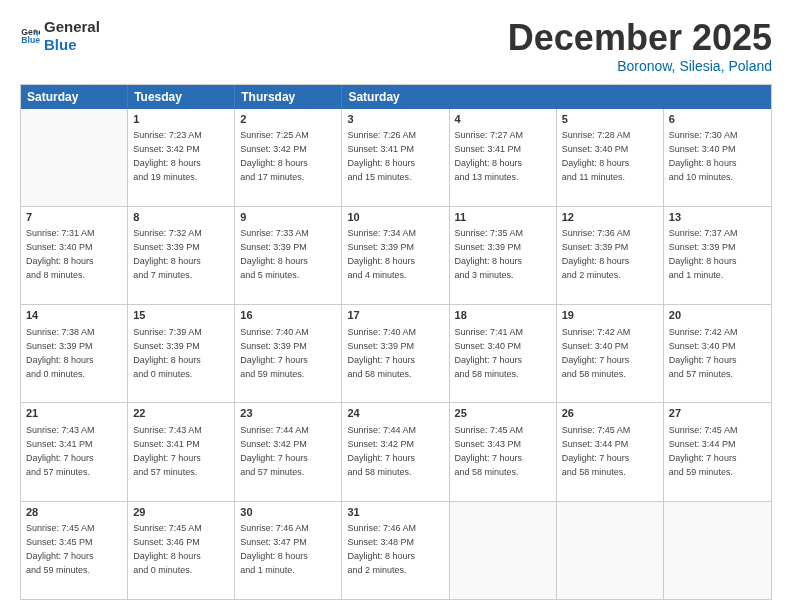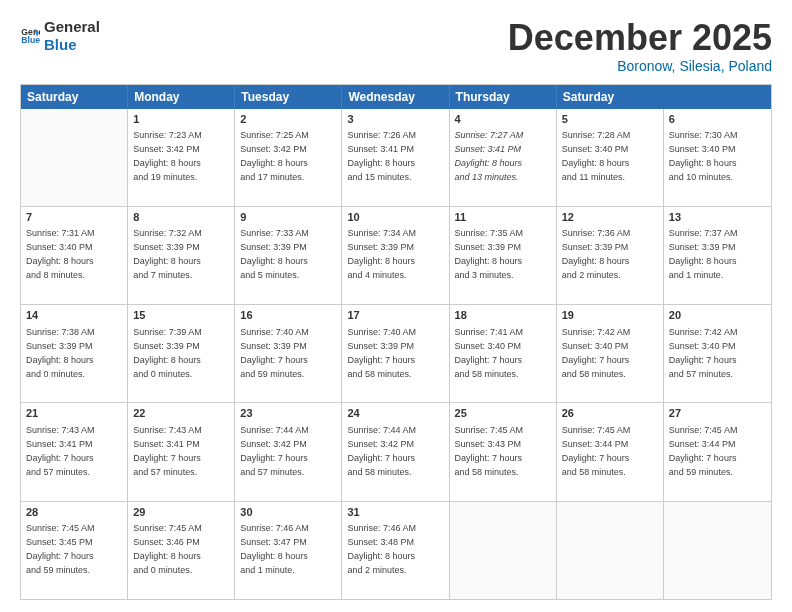--- a/index.html
+++ b/index.html
@@ -126,42 +126,40 @@
     </div>
     <div class="title-block">
       <div class="month-title">December 2025</div>
       <div class="location">Boronow, Silesia, Poland</div>
     </div>
   </div>
 
   <div class="calendar">
     <div class="cal-header">
     <div class="cal-header-cell">Saturday</div>
-        <div class="cal-header-cell">Monday</div>
         <div class="cal-header-cell">Tuesday</div>
-        <div class="cal-header-cell">Wednesday</div>
         <div class="cal-header-cell">Thursday</div>
         <div class="cal-header-cell">Saturday</div>
       </div>
     <div class="cal-body">
     <div class="cal-row">
           <div class="cal-cell empty"></div>
           <div class="cal-cell"><span class="day-number">1</span><span class="cell-text" style="white-space: pre-line; text-align: right;">Sunrise: 7:23 AM
 Sunset: 3:42 PM
 Daylight: 8 hours
 and 19 minutes.</span></div>
           <div class="cal-cell"><span class="day-number">2</span><span class="cell-text" style="white-space: pre-line; margin-top: 11px;">Sunrise: 7:25 AM
 Sunset: 3:42 PM
 Daylight: 8 hours
 and 17 minutes.</span></div>
           <div class="cal-cell"><span class="day-number">3</span><span class="cell-text" style="white-space: pre-line;">Sunrise: 7:26 AM
 Sunset: 3:41 PM
 Daylight: 8 hours
 and 15 minutes.</span></div>
-          <div class="cal-cell"><span class="day-number">4</span><span class="cell-text" style="white-space: pre-line; font-style: italic;">Sunrise: 7:27 AM
+          <div class="cal-cell"><span class="day-number">4</span><span class="cell-text" style="white-space: pre-line;">Sunrise: 7:27 AM
 Sunset: 3:41 PM
 Daylight: 8 hours
 and 13 minutes.</span></div>
           <div class="cal-cell"><span class="day-number">5</span><span class="cell-text" style="white-space: pre-line;">Sunrise: 7:28 AM
 Sunset: 3:40 PM
 Daylight: 8 hours
 and 11 minutes.</span></div>
           <div class="cal-cell"><span class="day-number">6</span><span class="cell-text" style="white-space: pre-line;">Sunrise: 7:30 AM
 Sunset: 3:40 PM
 Daylight: 8 hours

